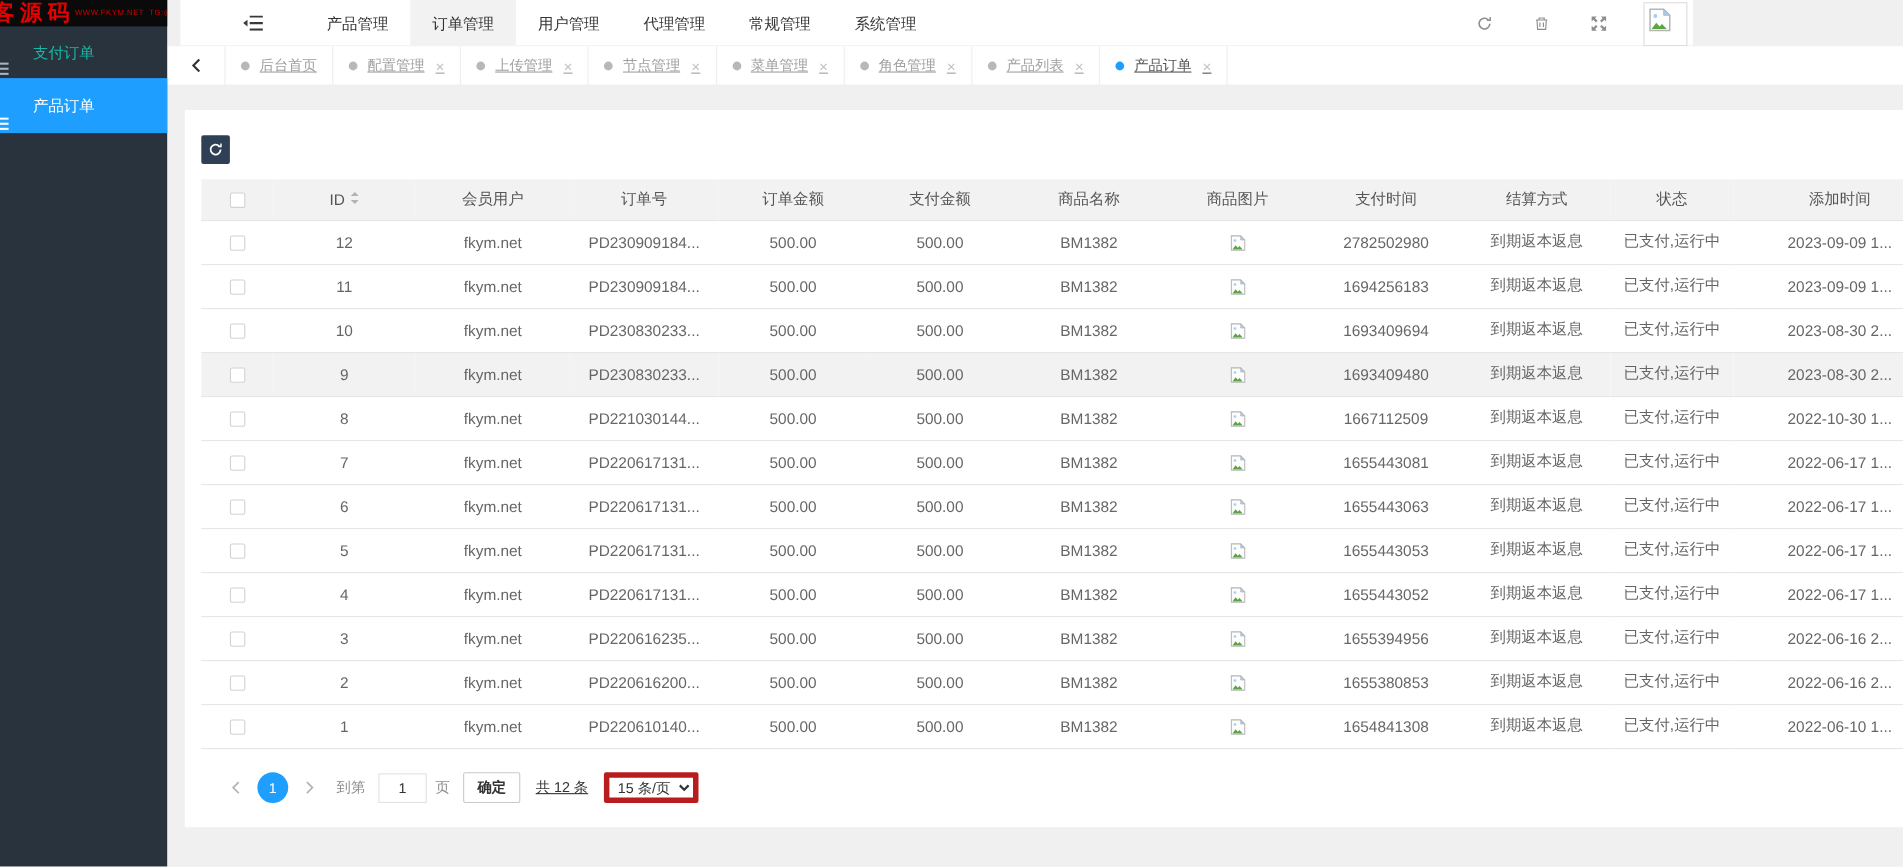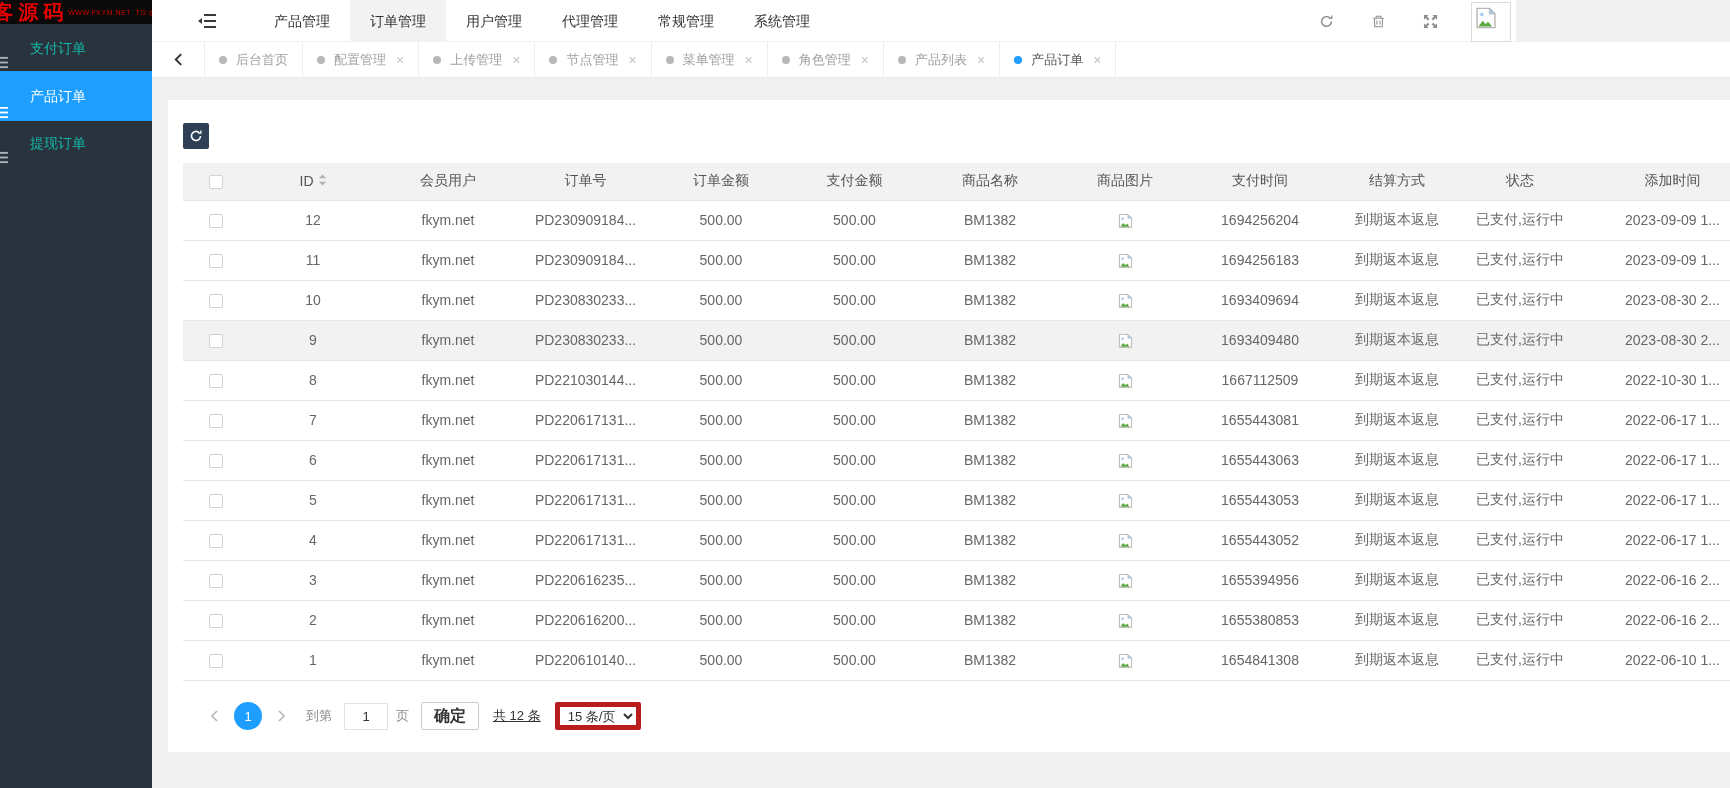--- a/index.html
+++ b/index.html
@@ -12,34 +12,34 @@
   .logo { height:24px; background:#0a0a0a; color:#e60000; display:flex; justify-content:center; align-items:center; overflow:hidden; }
   .logo-title { font-size:20px; font-weight:bold; letter-spacing:5px; line-height:20px; white-space:nowrap; margin-left:5px; }
   .logo-sub { font-size:7px; color:#cf0000; letter-spacing:.5px; white-space:pre; margin-top:1px; }
   .side-menu { margin-top:2px; }
   .side-item { position:relative; height:45px; line-height:45px; padding-left:30px; color:#14b8a6; font-size:14px; cursor:pointer; overflow:hidden; }
   .side-item.active { background:#1E9FFF; color:#fff; height:50px; line-height:50px; }
   .side-icon { position:absolute; left:-7px; top:50%; transform:translateY(-50%); width:16px; height:14px; color:#aab4bd; }
   .side-item.active .side-icon { color:#fff; }
 
   
-  .header { position:absolute; left:141px; top:0; width:1375px; height:42px; background:#fff; border-bottom:1px solid #f2f2f2; }
+  .header { position:absolute; left:164px; top:0; width:1375px; height:42px; background:#fff; border-bottom:1px solid #f2f2f2; }
   .collapse-btn { position:absolute; left:55px; top:0; width:22px; height:42px; display:flex; align-items:center; justify-content:center; color:#3a3a3a; cursor:pointer; }
   .top-menu { position:absolute; left:113px; top:0; height:42px; display:flex; }
   .top-item { height:42px; line-height:42px; padding:0 20px; font-size:14px; color:#333; cursor:pointer; white-space:nowrap; }
   .top-item.active { background:#f2f2f2; }
   .header-actions { position:absolute; right:60px; top:0; height:42px; display:flex; align-items:center; }
   .act-btn { width:52px; height:42px; display:flex; align-items:center; justify-content:center; color:#8d8d8d; cursor:pointer; }
   .avatar-box { position:absolute; right:5px; top:2px; width:40px; height:40px; border:1px solid #dcdcdc; background:#fff; display:flex; align-items:flex-start; padding:3px; cursor:pointer; }
 
   
   .tabsbar { position:absolute; left:152px; top:42px; width:1578px; height:36px; background:#fff; border-bottom:1px solid #eaeaea; display:flex; align-items:stretch; }
   .tab-scroll-left { width:52px; display:flex; align-items:center; justify-content:center; color:#333; cursor:pointer; }
   .tab-list { display:flex; height:36px; }
-  .tab { display:flex; align-items:center; padding:0 14px; border-right:1px solid #eee; font-size:13px; color:#a0a0a0; cursor:pointer; white-space:nowrap; }
+  .tab { display:flex; align-items:center; padding:0 14px; border-right:1px solid #eee; font-size:13px; color:#a0a0a0; cursor:pointer; white-space:nowrap;text-decoration:underline; }
   .tab:first-child { border-left:1px solid #eee; }
   .dot { width:8px; height:8px; border-radius:50%; background:#b8b8b8; margin-right:9px; flex:none; }
   .tab.active { color:#555; }
   .tab.active .dot { background:#1E9FFF; }
   .tab-close { margin-left:10px; color:#c3c3c3; font-size:14px; line-height:1; cursor:pointer; }
 
   
   .main { position:absolute; left:152px; top:78px; width:1578px; height:710px; background:#f0f0f0; }
   .card { position:absolute; left:16px; top:22px; right:0; height:652px; background:#fff; overflow:hidden; }
   .toolbar-refresh { position:absolute; left:15px; top:23px; width:26px; height:26px; background:#2F4056; border-radius:2px; display:flex; align-items:center; justify-content:center; color:#fff; cursor:pointer; }
@@ -54,21 +54,21 @@
   .th-id { display:inline-flex; align-items:center; gap:4px; }
   .img-cell svg { vertical-align:middle; }
 
   
   .pager { position:absolute; left:36px; top:601px; height:30px; display:flex; align-items:center; font-size:13px; color:#8d8d8d; }
   .pg-arrow { width:22px; height:28px; display:flex; align-items:center; justify-content:center; color:#b5b5b5; cursor:pointer; }
   .pg-cur { width:28px; height:28px; border-radius:50%; background:#1E9FFF; color:#fff; display:flex; align-items:center; justify-content:center; font-size:13px; margin:0 8px; cursor:default; }
   .pg-goto { margin:0 4px 0 14px; }
   .pg-input { width:44px; height:27px; border:1px solid #e2e2e2; text-align:center; font-size:13px; color:#333; margin:0 8px; outline:none; }
   .pg-unit { margin-right:12px; }
-  .pg-confirm { height:28px; padding:0 12px; background:#fff; border:1px solid #c9c9c9; border-radius:2px; font-size:16px; font-weight:bold; color:#333; cursor:pointer; margin-right:14px; }
+  .pg-confirm { height:28px; padding:0 12px; background:#fff; border:1px solid #c9c9c9; border-radius:2px; font-size:13px; font-weight:bold; color:#333; cursor:pointer; margin-right:14px; }
   .pg-total { color:#333; margin-right:14px;text-decoration:underline; }
   .pg-size { height:28px; border:5px solid #b91c1c; border-radius:2px; font-size:13px; color:#333; background:#fff; padding:0 4px; outline:none; cursor:pointer; font-family:"Liberation Sans","DejaVu Sans",sans-serif; }
 </style>
 </head>
 <body>
 
 <div id="app">
 
   <div class="sidebar">
     <div class="logo">
@@ -83,27 +83,20 @@
               <rect y="11" width="16" height="2"></rect>
             </svg></span>
     <span class="side-label">支付订单</span></div>
         <div class="side-item active">
     <span class="side-icon"><svg width="15" height="13" viewBox="0 0 16 14" fill="currentColor">
               <rect y="1" width="16" height="2"></rect>
               <rect y="6" width="16" height="2"></rect>
               <rect y="11" width="16" height="2"></rect>
             </svg></span>
     <span class="side-label">产品订单</span></div>
-        <div class="side-item">
-    <span class="side-icon"><svg width="15" height="13" viewBox="0 0 16 14" fill="currentColor">
-              <rect y="1" width="16" height="2"></rect>
-              <rect y="6" width="16" height="2"></rect>
-              <rect y="11" width="16" height="2"></rect>
-            </svg></span>
-    <span class="side-label">提现订单</span></div>
       </div>
   </div>
 
   <div class="header">
     <div class="collapse-btn">
       <svg width="18" height="14" viewBox="0 0 18 14" fill="currentColor">
           <path d="M6 0h12v2H6zM6 6h12v2H6zM6 12h12v2H6zM4 4 0 7l4 3z"></path>
         </svg>
     </div>
     <div class="top-menu">
@@ -248,21 +241,21 @@
                 <td>PD230909184...</td>
                 <td>500.00</td>
                 <td>500.00</td>
                 <td>BM1382</td>
                 <td class="img-cell"><span><svg width="15" height="16" viewBox="0 0 16 17">
                       <path d="M1.5 1.5h9l4 4v10h-13z" fill="#fdfdfd" stroke="#b5b5b5"></path>
                       <path d="M10.5 1.5l4 4h-4z" fill="#a5cdf2" stroke="#b5b5b5" stroke-width=".6"></path>
                       <circle cx="5" cy="6" r="1.3" fill="#a5cdf2"></circle>
                       <path d="M2.5 14.6l3.1-4.1 2.2 2.5 1.6-1.8 3.1 3.4z" fill="#5aa73f"></path>
                     </svg></span></td>
-                <td>1694256204</td>
+                <td>2782502980</td>
                 <td>到期返本返息</td>
                 <td>已支付,运行中</td>
                 <td>2023-09-09 1...</td>
               </tr>
               <tr>
                 <td><span class="cb"></span></td>
                 <td>11</td>
                 <td>fkym.net</td>
                 <td>PD230909184...</td>
                 <td>500.00</td>

